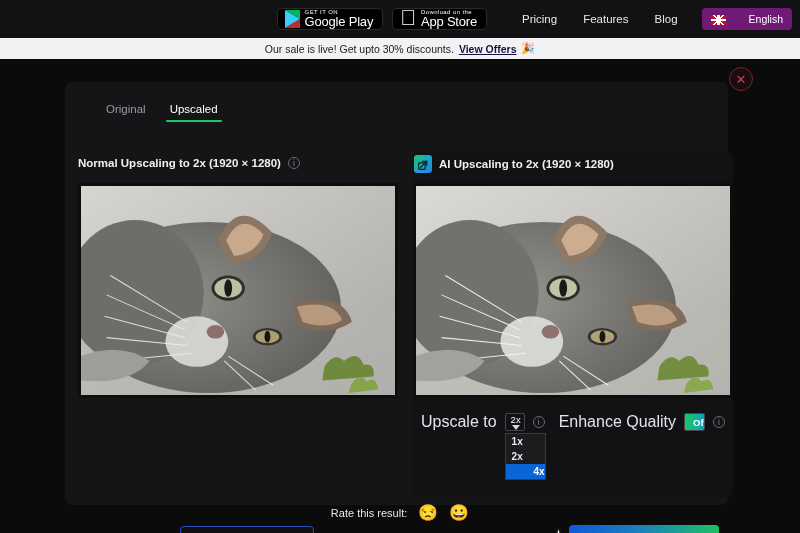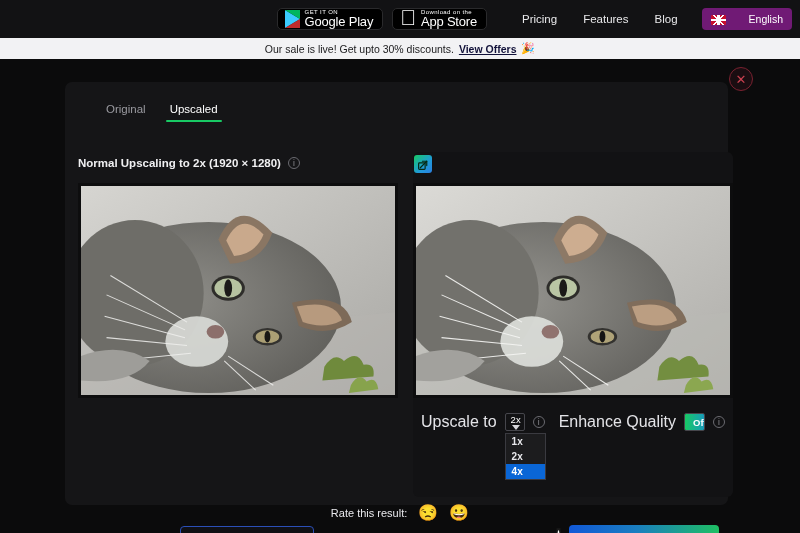--- a/index.html
+++ b/index.html
@@ -167,21 +167,21 @@
     border-top: 5px solid #d8d8dc; }
   .dropdown {
     position: absolute; top: 19px; left: -1px;
     width: 41px; background: #1c1c1e;
     border: 1px solid #3a3a40; z-index: 40;
   }
   .dd-opt {
     font-size: 10px; color: #e8e8ec; padding: 2px 0 2px 6px;
     font-weight: 700; cursor: pointer;
   }
-  .dd-opt.sel { background: #0a66d6; color: #fff; }
+  .dd-opt.sel { background: #0a66d6; color: #fff; text-align: right; }
 
   .toggle {
     display: flex; height: 18px; border: 1px solid #46464c;
     border-radius: 2px; overflow: hidden; cursor: pointer;
   }
   .tg {
     font-size: 9.5px; font-weight: 700; color: #c8c8cc;
     padding: 0 8px; display: flex; align-items: center;
   }
   .tg.on {
@@ -320,20 +320,21 @@
 
       <div class="col col-right">
         <div class="col-head">
           <span class="ai-ico">
             <svg viewBox="0 0 24 24" fill="none" stroke="#062a14" stroke-width="2.2" stroke-linecap="round" stroke-linejoin="round">
               <path d="M6 18 L18 6"></path>
                 <path d="M10 6 L18 6 L18 14"></path>
               <rect x="3" y="9" width="12" height="12" rx="1.5"></rect>
             </svg>
           </span>
+          <span class="head-title">AI Upscaling to 2x (1920 × 1280)</span>
         </div>
         <div class="img-frame">
           <div class="cat">
             <svg viewBox="0 0 320 215" preserveAspectRatio="none">
               <defs>
                 <linearGradient id="gr2" x1="0" y1="0" x2="1" y2="1">
                   <stop offset="0" stop-color="#dbdad6"></stop>
                     <stop offset="1" stop-color="#aeada9"></stop>
                 </linearGradient>
                 <radialGradient id="fur2" cx="40%" cy="45%" r="70%">

